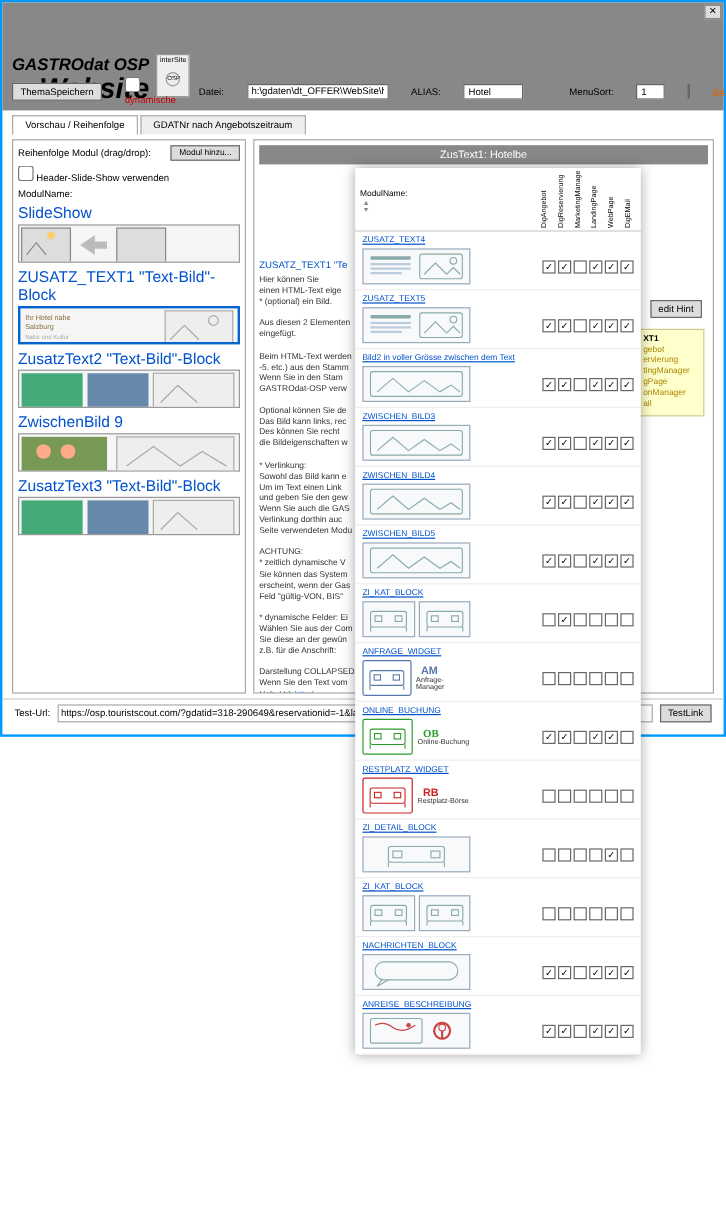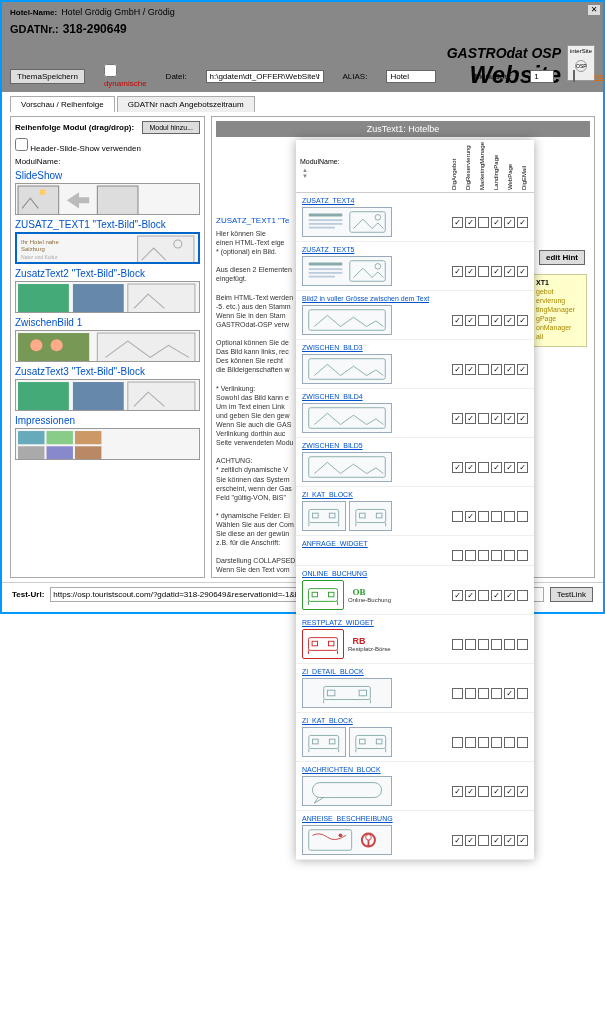--- a/index.html
+++ b/index.html
@@ -31,34 +31,34 @@
 .tabs { display: flex; padding: 4px 8px 0 8px; font-size: 8px; align-items: center; }
 .tab { padding: 3px 10px; border: 1px solid #aaa; border-bottom: none; background: #eee; margin-right: 2px; cursor: pointer; }
 .tab.active { background: #fff; }
 
 .main { display: flex; padding: 4px 8px; gap: 6px; height: 470px; }
 .left-pane { width: 195px; border: 1px solid #aaa; background: #fff; padding: 4px; font-size: 8px; overflow: hidden; }
 .lp-head { display: flex; align-items: center; gap: 4px; margin-bottom: 4px; }
 .lp-head .btn { font-size: 7px; }
 .chk-row { font-size: 8px; margin-bottom: 4px; }
 .lp-label { font-size: 8px; margin-bottom: 3px; }
-.module-item { color: #0052cc; font-size: 10px; margin: 4px 0 2px 0; cursor: pointer; }
+.module-item { color: #0052cc; font-size: 13px; margin: 4px 0 2px 0; cursor: pointer; }
 .module-thumb { border: 1px solid #999; background: #f5f5f5; height: 32px; margin-bottom: 4px; position: relative; overflow: hidden; }
 .module-thumb.selected { border: 2px solid #06c; }
 
 .right-pane { flex: 1; position: relative; background: #fff; border: 1px solid #aaa; font-size: 7px; padding: 4px; overflow: hidden; }
 .rp-title { background: #888; color: #fff; padding: 3px 10px; font-size: 9px; margin-bottom: 4px; text-align: center; }
 .preview-card { background: #fafaf6; border: 1px solid #ccc; padding: 8px; text-align: center; font-family: serif; font-size: 8px; margin: 0 auto 6px auto; width: 140px; }
 .preview-sub { font-size: 7px; color: #888; }
 .rp-section { color: #0052cc; font-size: 8px; margin: 4px 0; }
 .rp-text { font-size: 7px; color: #333; line-height: 1.3; }
 
 .yellow-box { position: absolute; top: 260px; right: 16px; width: 56px; background: #ffffcc; border: 1px solid #cc9; padding: 4px; font-size: 7px; }
 .yellow-box div { margin-bottom: 2px; }
-.edit-hint-btn { position: absolute; top: 258px; right: 76px; font-weight: bold; }
+.edit-hint-btn { position: absolute; top: 258px; right: 76px; }
 
 .bottom-bar { padding: 4px 10px; font-size: 8px; display: flex; align-items: center; gap: 6px; border-top: 1px solid #ccc; }
 .bottom-bar input { flex: 1; font-size: 8px; padding: 2px; border: 1px solid #aaa; }
 
 
 .modal { position: absolute; top: 140px; left: 296px; width: 238px; background: #fff; box-shadow: 0 0 10px rgba(0,0,0,0.35); font-size: 8px; z-index: 100; }
 .modal-head { display: flex; font-size: 7px; border-bottom: 1px solid #ccc; }
 .mh-name { flex: 1; padding: 18px 4px 2px 4px; }
 .mh-cols { display: flex; }
 .mh-col { width: 14px; writing-mode: vertical-rl; transform: rotate(180deg); font-size: 6px; padding: 2px 1px; text-align: left; }
@@ -81,24 +81,20 @@
 .badge.rb { color: #cc2222; }
 .badge-txt { font-size: 6px; color: #333; display: block; line-height: 1; }
 .spec-icon { display: flex; align-items: center; gap: 4px; }
 </style>
 </head>
 <body>
 
 <div class="app">
   <div class="close-x">✕</div>
   <div class="titlebar">
-    <div class="titlebar-left">
-      <div><span class="hn-label">Hotel-Name:</span><span class="hn-val">Hotel Grödig GmbH / Grödig</span></div>
-      <div><span class="gdat-label">GDATNr.:</span><span class="gdat-val">318-290649</span></div>
-    </div>
     <div class="titlebar-right">
       <div style="display:flex;align-items:flex-start;">
         <div>
           <div class="brand1">GASTROdat OSP</div>
           <div class="brand2">Website</div>
         </div>
         <div class="logo-box"><span>interSite</span><div style="width:12px;height:12px;border:1px solid #999;border-radius:50%;margin:6px auto 0;font-size:5px;line-height:10px;">OSP</div></div>
       </div>
     </div>
   </div>
@@ -119,21 +115,21 @@
   </div>
 
   <div class="tabs">
     <div class="tab active">Vorschau / Reihenfolge</div>
     <div class="tab">GDATNr nach Angebotszeitraum</div>
   </div>
 
   <div class="main">
     <div class="left-pane">
       <div class="lp-head">
-        <span style="font-weight:bold;flex:1">Reihenfolge Modul (drag/drop):</span>
+        <span style="font-weight:normal;flex:1">Reihenfolge Modul (drag/drop):</span>
         <button class="btn">Modul hinzu...</button>
       </div>
       <div class="chk-row"><label><input type="checkbox" style=""> <span>Header-Slide-Show verwenden</span></label></div>
       <div class="lp-label">ModulName:</div>
       <div id="lp-items">
           <div>
             <div class="module-item">SlideShow</div>
             <div class="module-thumb"><svg viewBox="0 0 180 32">
                 <rect x="2" y="2" width="40" height="28" fill="#ddd" stroke="#888"></rect>
                 <polyline points="6,24 14,14 22,24" fill="none" stroke="#888"></polyline>
@@ -156,47 +152,36 @@
           <div>
             <div class="module-item">ZusatzText2 "Text-Bild"-Block</div>
             <div class="module-thumb"><svg viewBox="0 0 180 32">
                 <rect x="2" y="2" width="50" height="28" fill="#4a7"></rect>
                 <rect x="56" y="2" width="50" height="28" fill="#68a"></rect>
                 <rect x="110" y="2" width="66" height="28" fill="#eee" stroke="#aaa"></rect>
                 <polyline points="116,26 130,12 146,26" fill="none" stroke="#aaa"></polyline>
               </svg></div>
           </div>
           <div>
-            <div class="module-item">ZwischenBild 1</div>
+            <div class="module-item">ZwischenBild 9</div>
             <div class="module-thumb"><svg viewBox="0 0 180 32">
                 <rect x="2" y="2" width="70" height="28" fill="#795"></rect>
                 <circle cx="20" cy="14" r="6" fill="#fa8"></circle>
                 <circle cx="40" cy="14" r="6" fill="#fa8"></circle>
                 <rect x="80" y="2" width="96" height="28" fill="#eee" stroke="#aaa"></rect>
                 <polyline points="88,26 110,10 132,26 150,14 170,26" fill="none" stroke="#aaa"></polyline>
               </svg></div>
           </div>
           <div>
             <div class="module-item">ZusatzText3 "Text-Bild"-Block</div>
             <div class="module-thumb"><svg viewBox="0 0 180 32">
                 <rect x="2" y="2" width="50" height="28" fill="#4a7"></rect>
                 <rect x="56" y="2" width="50" height="28" fill="#68a"></rect>
                 <rect x="110" y="2" width="66" height="28" fill="#eee" stroke="#aaa"></rect>
                 <polyline points="116,26 130,12 146,26" fill="none" stroke="#aaa"></polyline>
-              </svg></div>
-          </div>
-          <div>
-            <div class="module-item">Impressionen</div>
-            <div class="module-thumb"><svg viewBox="0 0 180 32">
-                <rect x="2" y="2" width="26" height="13" fill="#6ab"></rect>
-                <rect x="30" y="2" width="26" height="13" fill="#8c8"></rect>
-                <rect x="58" y="2" width="26" height="13" fill="#c96"></rect>
-                <rect x="2" y="17" width="26" height="13" fill="#aaa"></rect>
-                <rect x="30" y="17" width="26" height="13" fill="#88c"></rect>
-                <rect x="58" y="17" width="26" height="13" fill="#b86"></rect>
               </svg></div>
           </div>
         </div>
     </div>
 
     <div class="right-pane">
       <div class="rp-title">ZusText1: Hotelbe</div>
       <div class="preview-card">
         <div style="font-weight:bold">Ihr H</div>
         <div style="font-weight:bold">Salzbu</div>
@@ -247,21 +232,21 @@
     <div style="font-weight:bold">XT1</div>
     <div style="color:#a80">gebot</div>
     <div style="color:#a80">ervierung</div>
     <div style="color:#a80">tingManager</div>
     <div style="color:#a80">gPage</div>
     <div style="color:#a80">onManager</div>
     <div style="color:#a80">ail</div>
   </div>
 
   <div class="bottom-bar">
-    <span style="font-weight:bold">Test-Url:</span>
+    <span style="font-weight:normal">Test-Url:</span>
     <input type="text" value="https://osp.touristscout.com/?gdatid=318-290649&amp;reservationid=-1&amp;lang=DE&amp;pages" style="">
     <button class="btn">TestLink</button>
   </div>
 </div>
 
 <div class="modal">
   <div class="modal-head">
     <div class="mh-name"><span>ModulName:</span><div class="sort-icons">▲<br>▼</div></div>
     <div class="mh-cols" id="mh-cols">
         <div class="mh-col">DigAngebot</div>
@@ -410,20 +395,32 @@
             <span class=""></span>
             <span class=""></span>
             <span class=""></span>
             <span class=""></span>
           </div>
         </div>
       </div>
       <div class="mod-row">
         <div class="mod-title">ANFRAGE_WIDGET</div>
         <div class="mod-body">
+          <div class="mod-icon" style="border:none;background:none">
+            <div class="spec-icon">
+              <div style="width:42px;height:30px;border:1px solid #5577aa;border-radius:2px"><svg viewBox="0 0 44 30">
+                  <rect x="6" y="8" width="32" height="14" fill="none" stroke="#5577aa" rx="2"></rect>
+                  <rect x="10" y="12" width="6" height="5" fill="none" stroke="#5577aa"></rect>
+                  <rect x="28" y="12" width="6" height="5" fill="none" stroke="#5577aa"></rect>
+                  <line x1="6" y1="22" x2="6" y2="26" stroke="#5577aa"></line>
+                  <line x1="38" y1="22" x2="38" y2="26" stroke="#5577aa"></line>
+                </svg></div>
+              <div><span class="badge am">AM</span><span class="badge-txt">Anfrage-Manager</span></div>
+            </div>
+          </div>
           <div class="mod-checks">
             <span class=""></span>
             <span class=""></span>
             <span class=""></span>
             <span class=""></span>
             <span class=""></span>
             <span class=""></span>
           </div>
         </div>
       </div>

